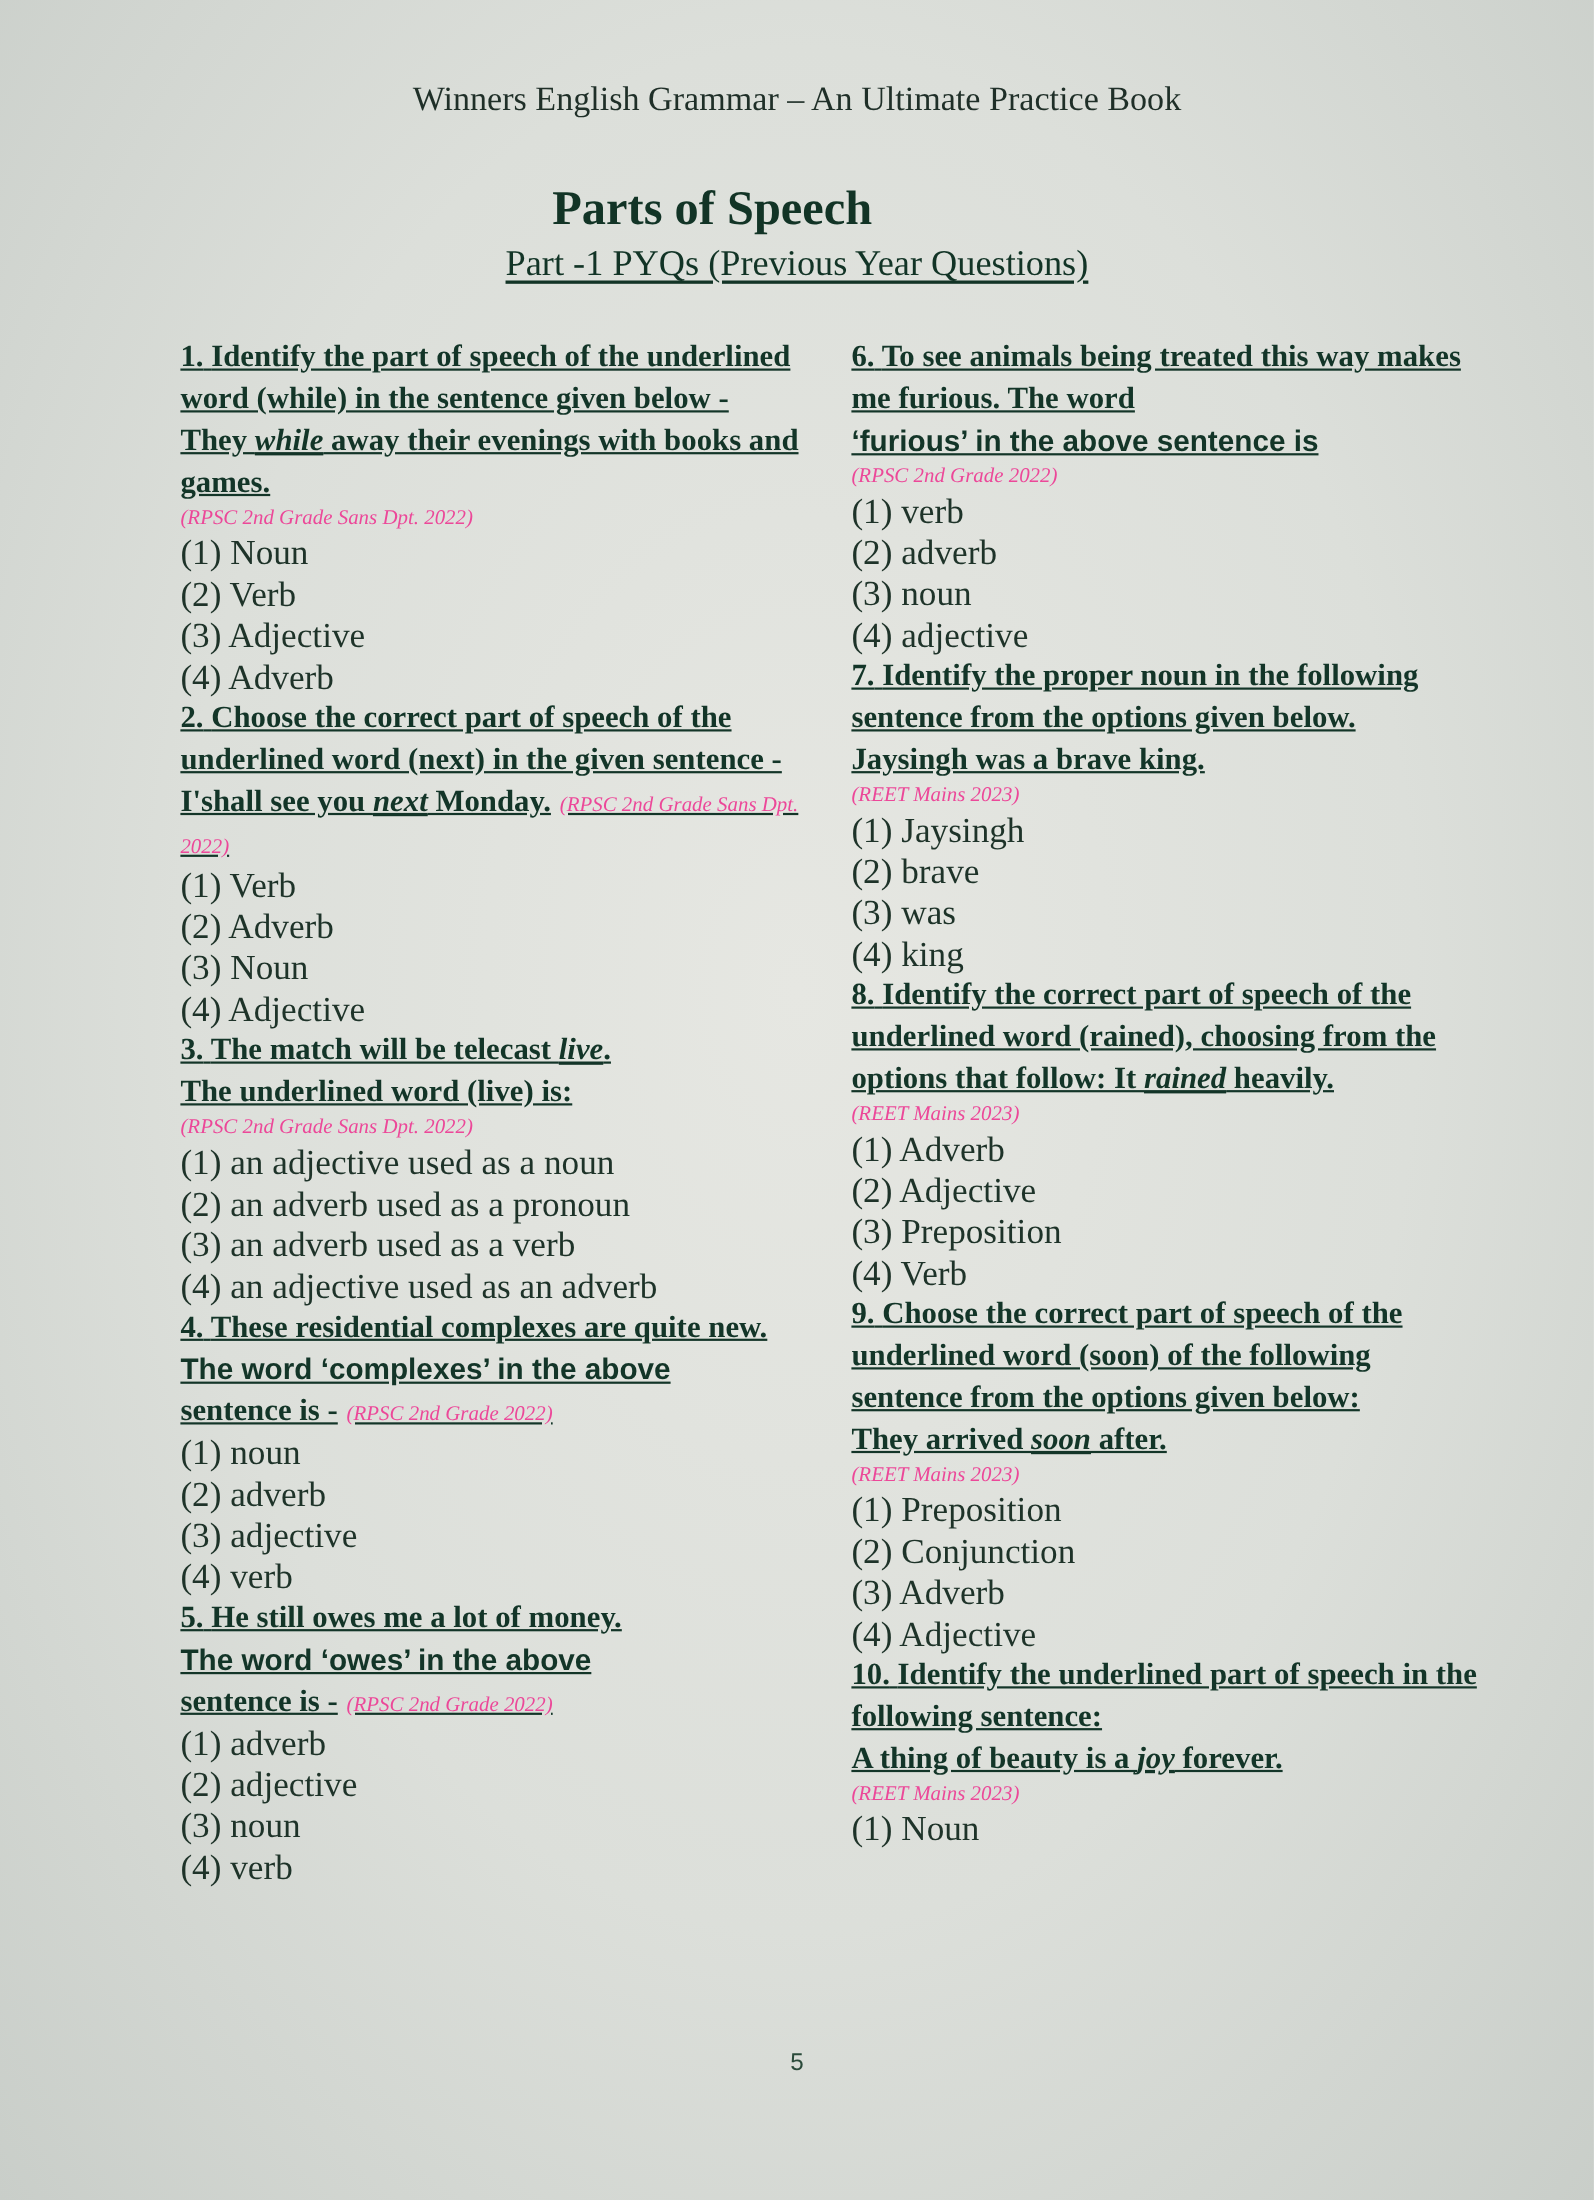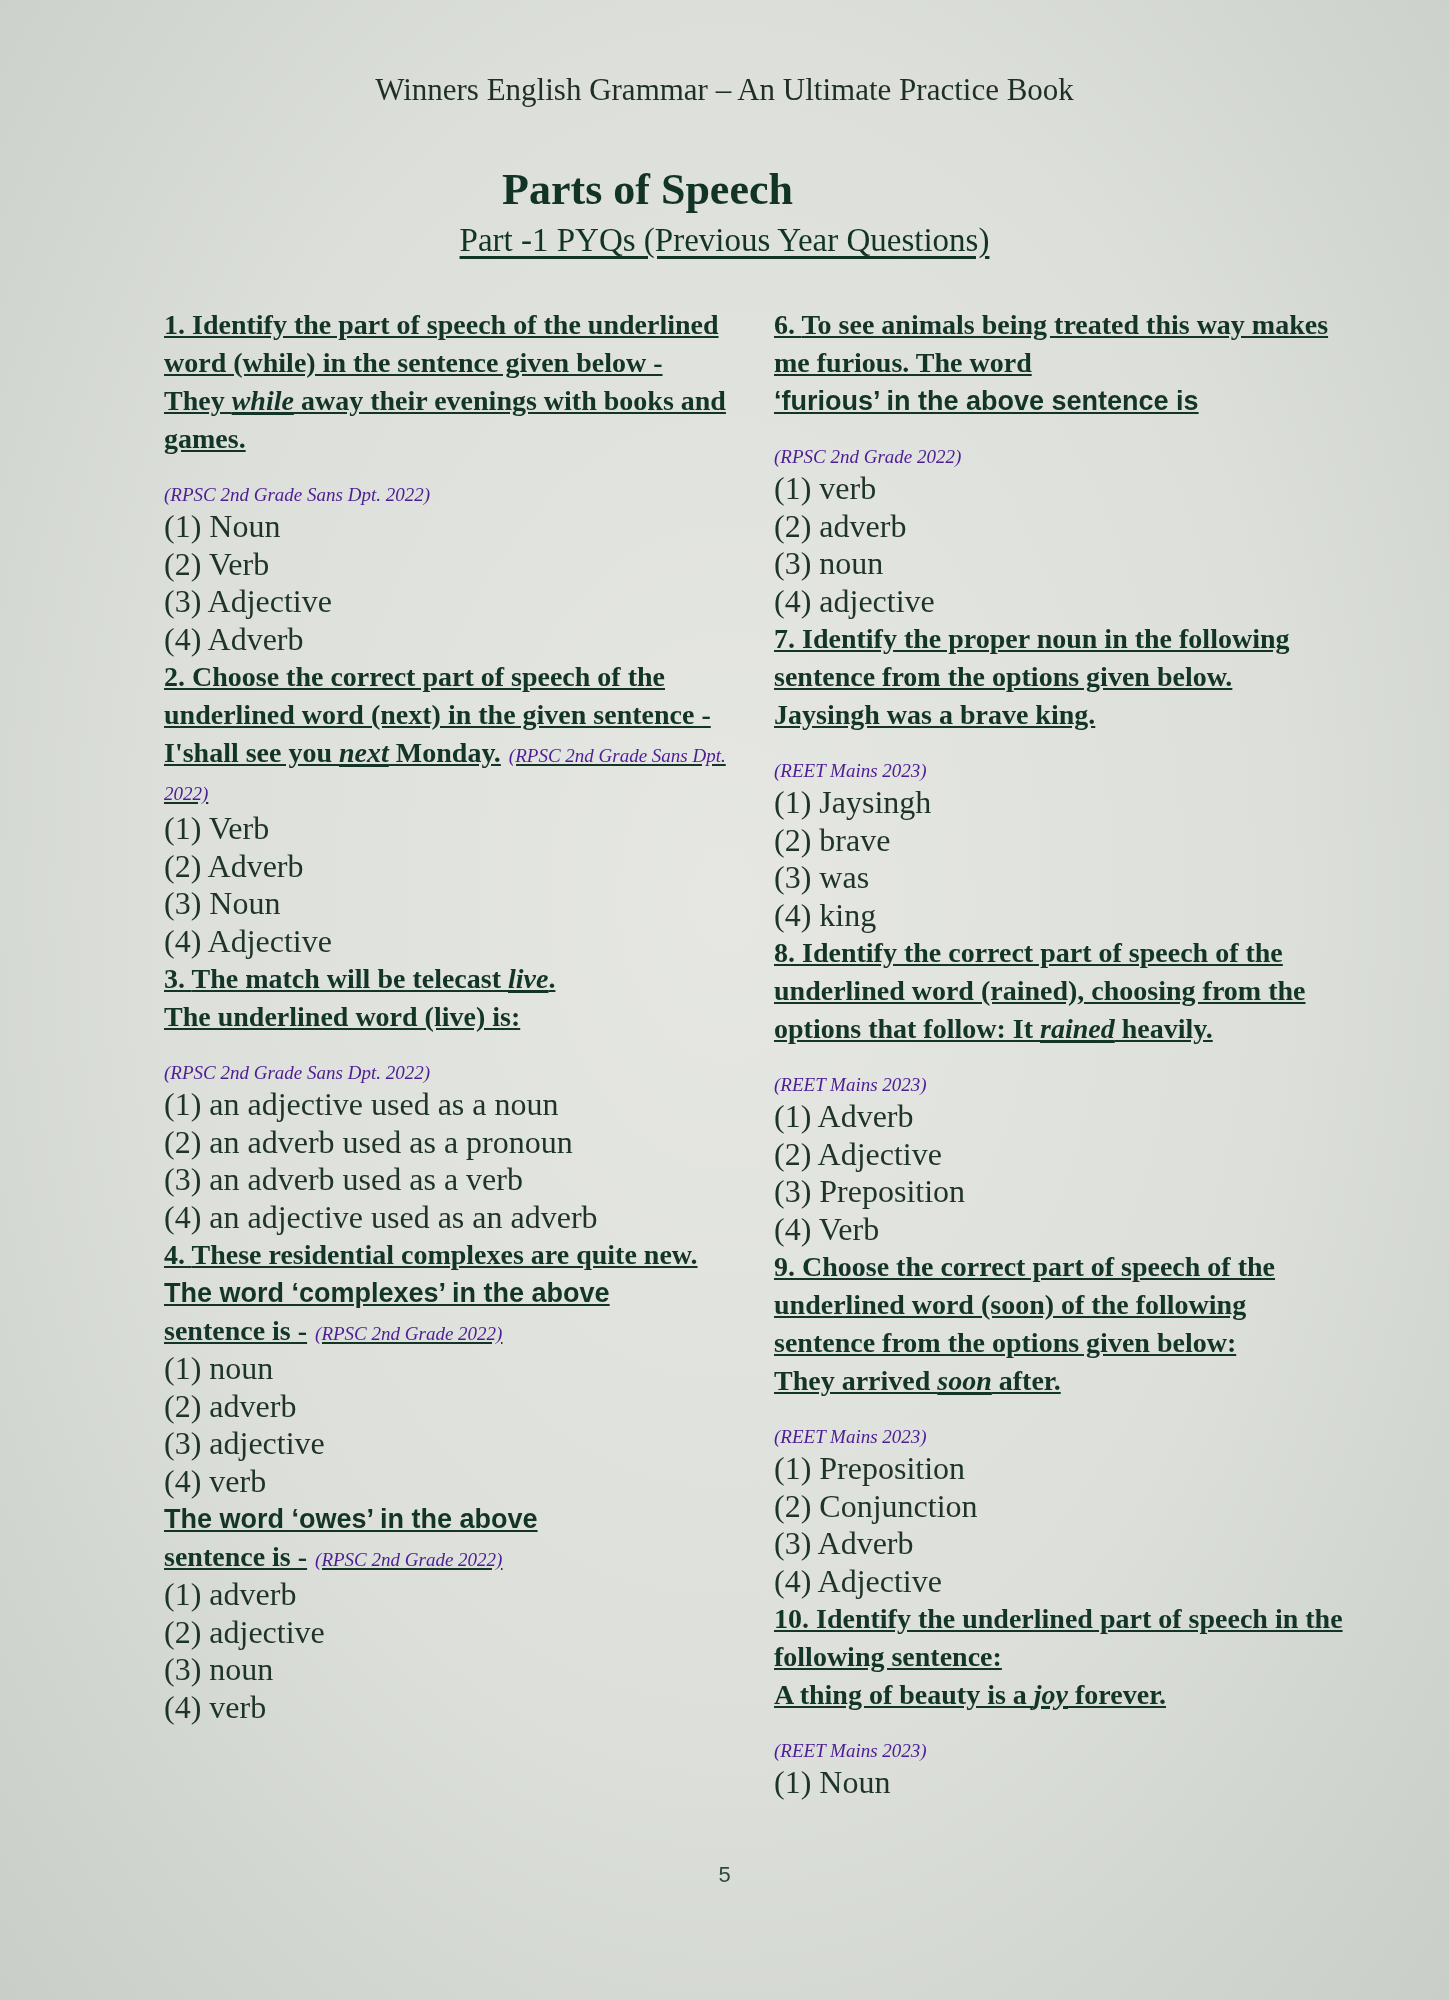--- a/index.html
+++ b/index.html
@@ -32,23 +32,22 @@
     .q { margin: 0; }
     .q-text {
       font-weight: bold; font-size: 28px; line-height: 38px; color: #133528; text-decoration: underline;
     }
     .q-text.sans {
       font-family: "Liberation Sans", "DejaVu Sans", sans-serif;
       font-size: 27px;
     }
     .u { font-style: italic; text-decoration: underline; text-decoration-thickness: 2px; text-underline-offset: 3px; }
     .src {
-      font-style: italic; font-size: 19px; line-height: 26px; color: #4c1d95;
+      font-style: italic; font-size: 19px; line-height: 26px; color: #ec4899;
       font-weight: normal;
-      margin-top: 24px;
     }
     .src.inline { margin-left: 8px; }
     .opt { font-size: 32px; line-height: 37.5px; color: #1e3329; }
     .page-number {
       position: absolute; top: 1862px; left: 0; width: 1449px; text-align: center;
       font-family: "Liberation Sans", "DejaVu Sans", sans-serif; font-size: 22px; color: #2a4a3a;
     }
   </style>
 </head>
 <body>
@@ -96,20 +95,21 @@
       <div class="q-text"><span>4.</span> <span>These residential complexes are quite new.</span></div>
       <div class="q-text sans">The word ‘complexes’ in the above</div>
       <div class="q-text"><span>sentence is -</span><span class="src inline">(RPSC 2nd Grade 2022)</span></div>
       <div class="opt">(1) noun</div>
       <div class="opt">(2) adverb</div>
       <div class="opt">(3) adjective</div>
       <div class="opt">(4) verb</div>
     </div>
 
     <div class="q">
+      <div class="q-text"><span>5.</span> <span>He still owes me a lot of money.</span></div>
       <div class="q-text sans">The word ‘owes’ in the above</div>
       <div class="q-text"><span>sentence is -</span><span class="src inline">(RPSC 2nd Grade 2022)</span></div>
       <div class="opt">(1) adverb</div>
       <div class="opt">(2) adjective</div>
       <div class="opt">(3) noun</div>
       <div class="opt">(4) verb</div>
     </div>
   </div>
 
   <div class="col col-right">

